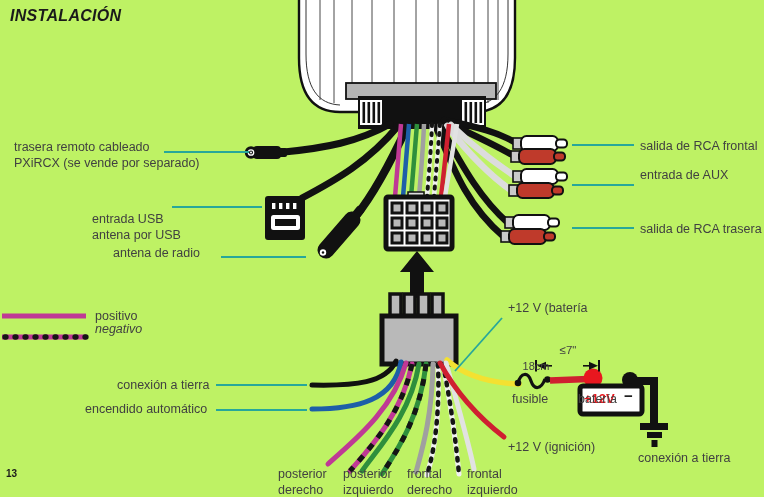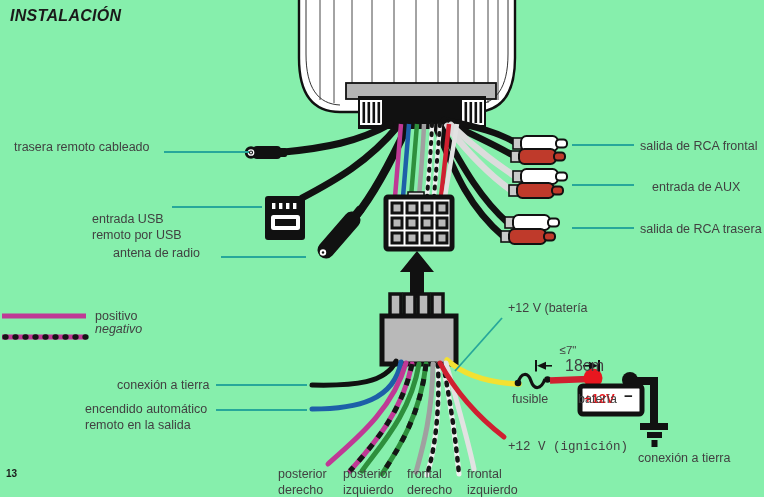--- a/index.html
+++ b/index.html
@@ -1,16 +1,16 @@
 <!DOCTYPE html>
 <html><head>
 <meta charset="utf-8">
 <style>
   html,body{margin:0;padding:0;background:#fff;}
-  .canvas{position:relative;width:764px;height:497px;background:#86efac;overflow:hidden;
+  .canvas{position:relative;width:764px;height:497px;background:#bef264;overflow:hidden;
           font-family:"Liberation Sans","DejaVu Sans",sans-serif;color:#414141;}
   .lbl{position:absolute;font-size:12.5px;line-height:16px;color:#414141;white-space:nowrap;}
   .title{position:absolute;left:10px;top:7px;font-size:16px;font-weight:bold;font-style:italic;
          color:#1a1a1a;letter-spacing:.3px;}
   .pagenum{position:absolute;left:6px;top:468px;font-size:10px;font-weight:bold;color:#1a1a1a;}
   .batt-plus{position:absolute;left:584px;top:391px;font-size:13px;font-weight:bold;color:#e8171f;}
   .batt-minus{position:absolute;left:624px;top:387px;font-size:15px;font-weight:bold;color:#111;}
   .dim{position:absolute;text-align:center;color:#414141;}
   svg{position:absolute;left:0;top:0;}
 </style>
@@ -226,51 +226,51 @@
       <line x1="572" y1="185" x2="634" y2="185"></line>
       <line x1="572" y1="228" x2="634" y2="228"></line>
       <line x1="455" y1="371" x2="502" y2="318"></line>
     </g>
   </svg>
 
   <div class="title">INSTALACIÓN</div>
 
   <div class="lbl" style="left:14px;top:139px;">
     <div>trasera remoto cableado</div>
+    <div>PXiRCX (se vende por separado)</div>
   </div>
 
   <div class="lbl" style="left:92px;top:194px;margin-top:17px;">
     <div>entrada USB</div>
-    <div>remoto por USB</div>
+    <div>antena por USB</div>
   </div>
 
   <div class="lbl" style="left:113px;top:245px;">antena de radio</div>
 
   <div class="lbl" style="left:95px;top:308px;">positivo</div>
   <div class="lbl" style="left:95px;top:321px;font-style:italic;">negativo</div>
 
   <div class="lbl" style="left:117px;top:377px;">conexión a tierra</div>
 
   <div class="lbl" style="left:85px;top:401px;">
     <div>encendido automático</div>
-    <div>remoto en la salida</div>
   </div>
 
   <div class="lbl" style="left:640px;top:138px;">salida de RCA frontal</div>
-  <div class="lbl" style="left:640px;top:179px;margin-left:12px;">entrada de AUX</div>
+  <div class="lbl" style="left:640px;top:167px;">entrada de AUX</div>
   <div class="lbl" style="left:640px;top:221px;">salida de RCA trasera</div>
 
   <div class="lbl" style="left:508px;top:300px;">+12 V (batería</div>
   <div class="lbl dim" style="left:548px;top:342px;width:40px;font-size:11.5px;">≤7"</div>
-  <div class="lbl dim" style="left:565px;top:358px;width:36px;font-size:16px;">18cm</div>
+  <div class="lbl dim" style="left:518px;top:358px;width:36px;font-size:11px;">18cm</div>
   <div class="lbl" style="left:512px;top:391px;">fusible</div>
   <div class="batt-plus">+12V</div>
   <div class="batt-minus">−</div>
   <div class="lbl" style="left:578px;top:391px;">batería</div>
-  <div class="lbl" style="left:508px;top:439px;font-family:Liberation Mono, monospace;">+12 V (ignición)</div>
+  <div class="lbl" style="left:508px;top:439px;">+12 V (ignición)</div>
   <div class="lbl" style="left:638px;top:450px;">conexión a tierra</div>
 
   <div class="lbl" style="left:278px;top:466px;">
     <div>posterior</div>
     <div>derecho</div>
   </div>
   <div class="lbl" style="left:343px;top:466px;">
     <div>posterior</div>
     <div>izquierdo</div>
   </div>

